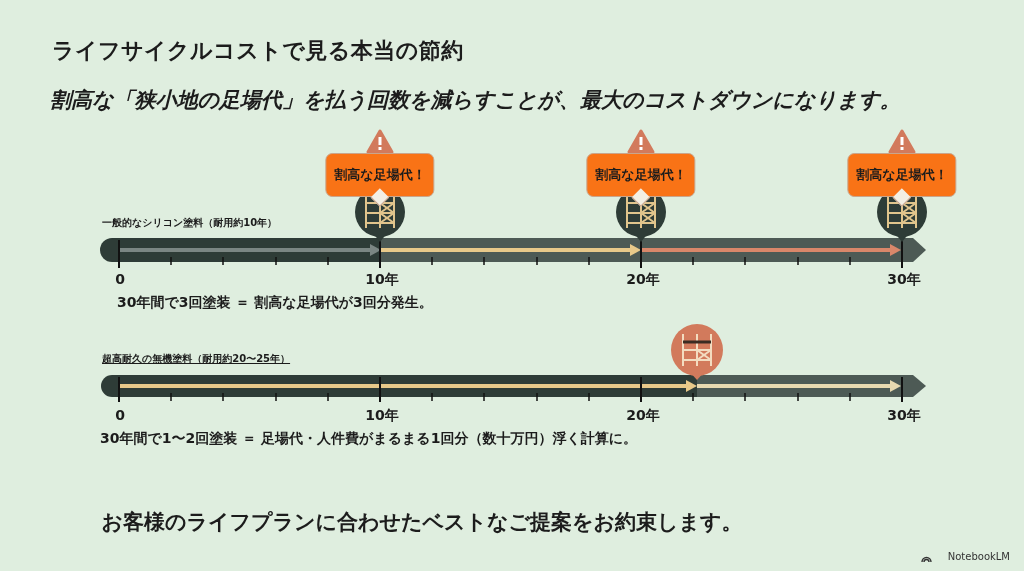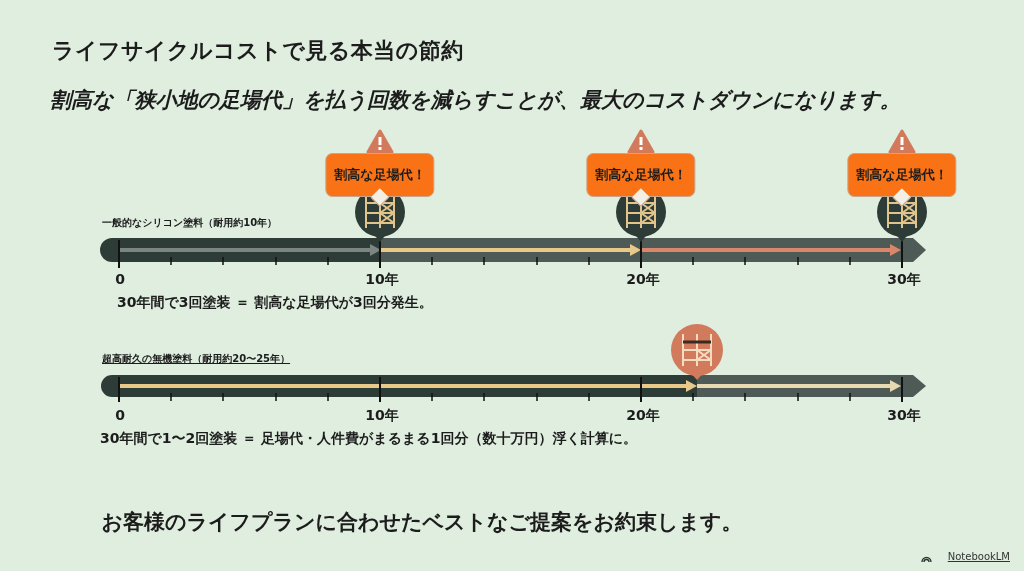--- a/index.html
+++ b/index.html
@@ -21,21 +21,21 @@
     font-size: 13px; font-weight: bold; padding: 12px 8px; white-space: nowrap;
     transform: translateX(-50%);
   }
   .callout::after {
     content: ""; position: absolute; left: 50%; bottom: -8px; margin-left: -7px;
     width: 12px; height: 12px; background: #f3efe4;
     border-right: 1.5px solid #c9a58c; border-bottom: 1.5px solid #c9a58c;
     transform: rotate(45deg);
   }
   .footer { left: 0; width: 844px; top: 508px; text-align: center; font-size: 21px; font-weight: bold; white-space: nowrap; }
-  .brand { right: 14px; top: 551px; font-size: 10px; color: #333; display: flex; align-items: flex-end; gap: 16px; text-decoration: underline; }
+  .brand { right: 14px; top: 551px; font-size: 10px; color: #333; display: flex; align-items: flex-end; gap: 16px; }
 </style>
 </head>
 <body>
 
 <div class="abs title">ライフサイクルコストで見る本当の節約</div>
 <div class="abs subtitle">割高な「狭小地の足場代」を払う回数を減らすことが、最大のコストダウンになります。</div>
 
 <div class="abs track-label" style="left:102px; top:216px;">一般的なシリコン塗料（耐用約10年）</div>
 
 <svg class="abs" style="left:0; top:0;" width="1024" height="571">

